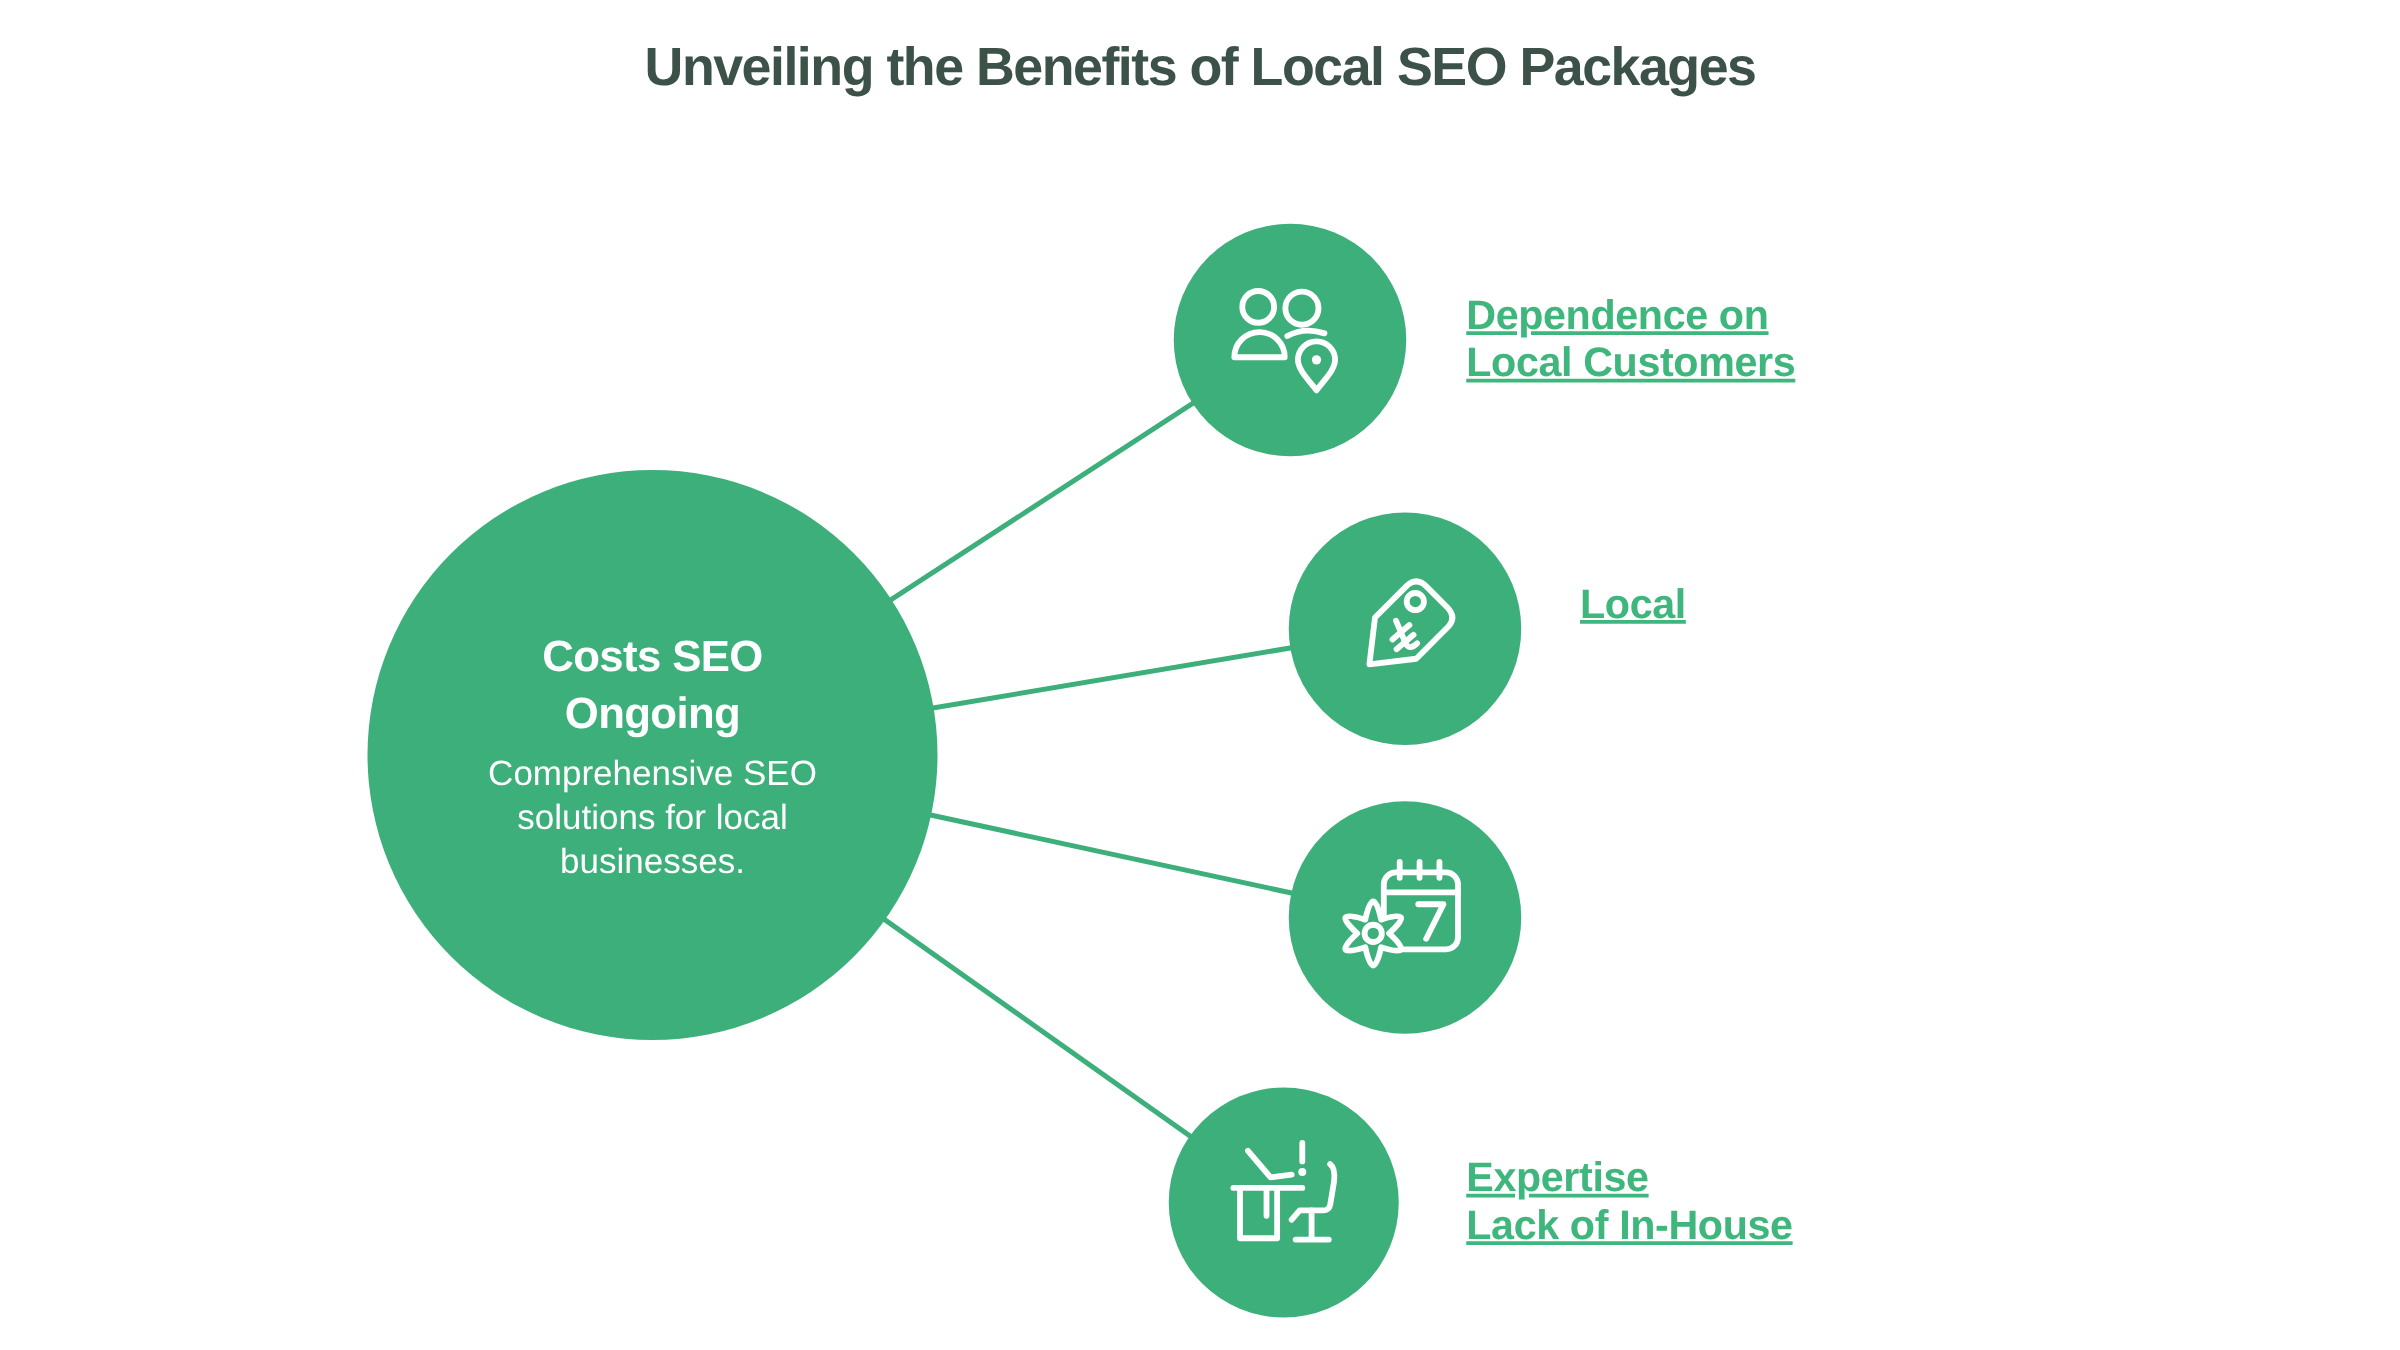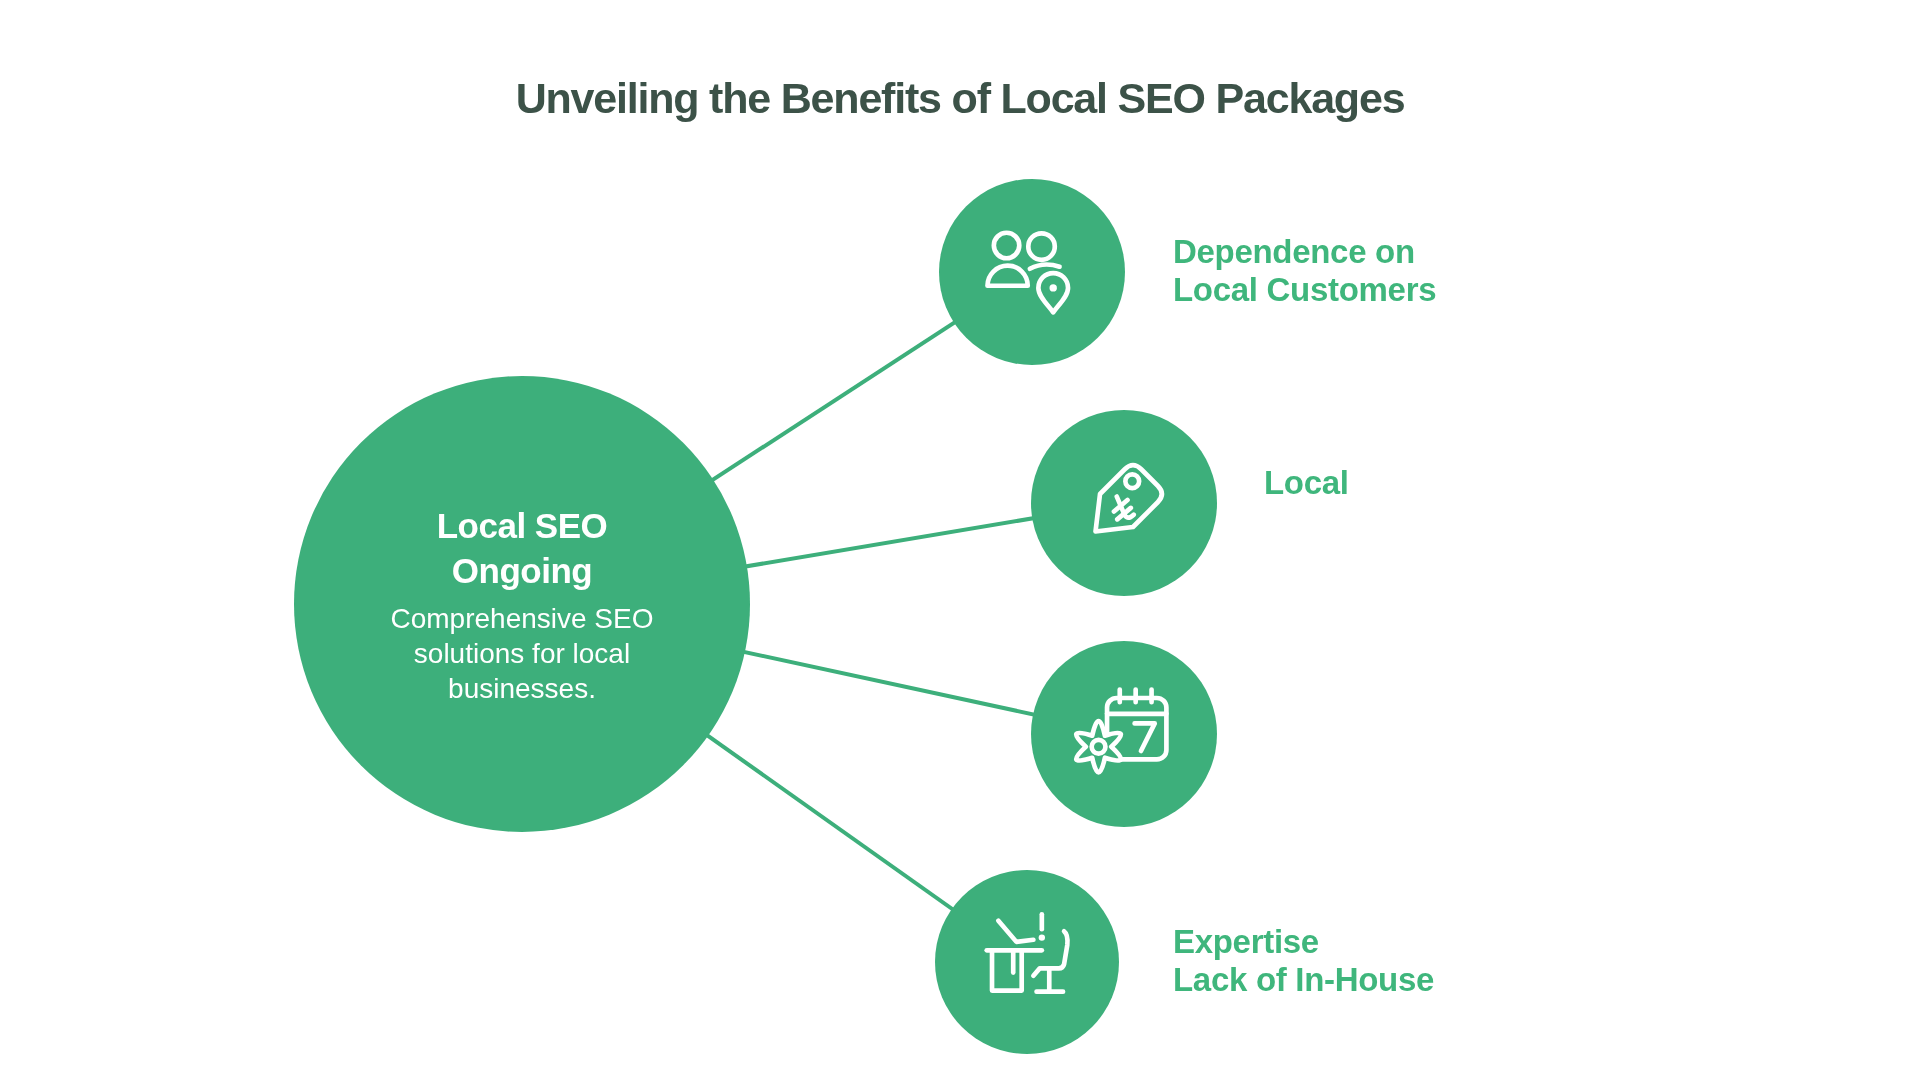--- a/index.html
+++ b/index.html
@@ -1,28 +1,28 @@
 <!DOCTYPE html>
 <html style="--green: #3DAF7B; --label: #3FB67C; --title: #3C5248; --bg: #FFFFFF;"><head>
 <meta charset="utf-8">
 <style>
   html,body{margin:0;padding:0;background:#fff;}
   .canvas{position:relative;width:1920px;height:1080px;background:var(--bg,#ffffff);
           font-family:"Liberation Sans",sans-serif;overflow:hidden;}
   .title{position:absolute;top:30px;left:0;width:100%;text-align:center;
-         font-size:43px;font-weight:bold;letter-spacing:-1.2px;color:var(--title,#3C5248);margin-top:44px;}
+         font-size:43px;font-weight:bold;letter-spacing:-1.2px;color:var(--title,#3C5248);}
   .links{position:absolute;left:0;top:0;}
   .links line{stroke:var(--green,#3DAF7B);stroke-width:4;}
   .node{position:absolute;border-radius:50%;background:var(--green,#3DAF7B);
         display:flex;align-items:center;justify-content:center;}
   .center-node{flex-direction:column;color:#fff;text-align:center;}
   .center-heading{font-size:35px;font-weight:bold;line-height:45px;letter-spacing:-0.5px;}
   .center-desc{margin-top:8px;font-size:28px;line-height:35px;width:272px;}
   .label{position:absolute;font-size:33px;font-weight:bold;line-height:38px;
-         letter-spacing:-0.3px;color:var(--label,#3FB67C);}
+         letter-spacing:-0.3px;color:var(--label,#3FB67C);text-decoration:underline;}
   svg.icon{display:block;}
   .icon .ln{stroke:#fff;stroke-width:4.4;fill:none;stroke-linecap:round;stroke-linejoin:round;}
   .icon .fillgreen{fill:var(--green,#3DAF7B);}
   .icon .dot{fill:#fff;stroke:none;}
 </style>
 </head>
 <body>
 
 <div class="canvas">
 
@@ -30,21 +30,21 @@
 
   <svg class="links" width="1920" height="1080" viewBox="0 0 1920 1080">
     <line x1="522" y1="604" x2="1032" y2="272"></line>
     <line x1="522" y1="604" x2="1124" y2="503"></line>
     <line x1="522" y1="604" x2="1124" y2="734"></line>
     <line x1="522" y1="604" x2="1027" y2="962"></line>
   </svg>
 
   <div class="node center-node" style="left:294px;top:376px;width:456px;height:456px;">
     <div class="center-heading">
-      <div>Local SEO</div>
+      <div>Costs SEO</div>
       <div>Ongoing</div>
     </div>
     <div class="center-desc">Comprehensive SEO solutions for local businesses.</div>
   </div>
 
   <div class="node" style="left:939px;top:179px;width:186px;height:186px;">
     <svg class="icon" width="106" height="106" viewBox="0 0 100 100">
       <circle class="ln" cx="26" cy="25" r="12"></circle>
       <circle class="ln" cx="59" cy="26" r="12.5"></circle>
       <path class="ln" d="M8,63 A19,19 0 0 1 46,63 Z"></path>

